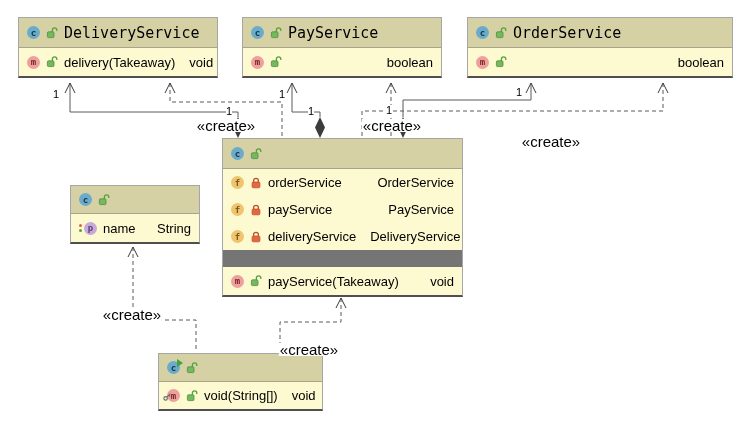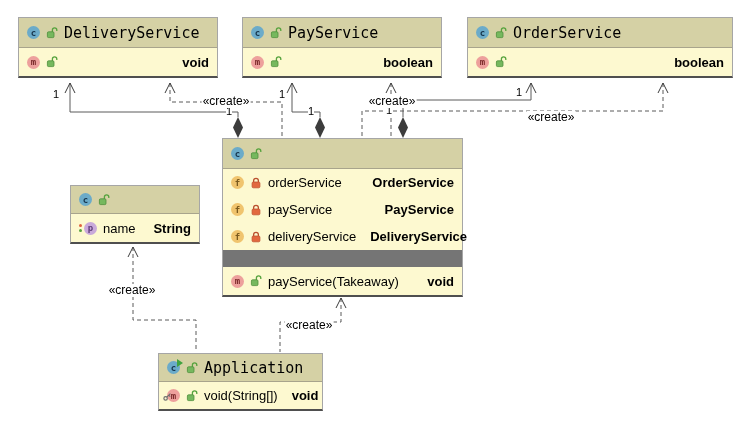--- a/index.html
+++ b/index.html
@@ -7,43 +7,43 @@
           font-family:"Liberation Sans",sans-serif;}
   
   .uml-box{position:absolute;background:#fdf9d0;border:1px solid #a6a6a6;
            border-bottom:2px solid #4f4f4f;box-sizing:border-box;}
   .uml-header{height:29px;background:#d5d1a5;border-bottom:1px solid #a8a48c;
               display:flex;align-items:center;gap:6px;padding:0 8px;}
   .uml-title{font-family:"DejaVu Sans Mono",monospace;font-size:15px;color:#000;white-space:nowrap;}
   .uml-row{height:28px;display:flex;align-items:center;gap:6px;padding:0 8px;
            font-size:13px;color:#000;white-space:nowrap;}
   .uml-row.slim{height:27px;}
-  .m-type{margin-left:auto;padding-left:8px;font-weight:bold;}
+  .m-type{margin-left:auto;padding-left:8px;}
   .uml-sep{height:17px;background:#757575;}
   
   .ic{display:inline-flex;align-items:center;justify-content:center;flex:none;
       width:13px;height:13px;border-radius:50%;
       font-family:"DejaVu Sans Mono",monospace;font-size:9px;font-weight:bold;}
   .ic-class {background:#6babc9;color:#17364e;}
   .ic-method{background:#eda09c;color:#7c2b2b;}
   .ic-field {background:#f0c46e;color:#7a5a1e;}
   .ic-prop  {background:#c9a9da;color:#5d3b78;}
   .icon-stack{position:relative;display:inline-flex;flex:none;}
   .run-tri{position:absolute;top:-2px;right:-3px;width:0;height:0;
            border-left:6px solid #3fa33f;border-top:4px solid transparent;
            border-bottom:4px solid transparent;}
   .key-badge{position:absolute;left:-4px;bottom:-2px;}
   .lock{display:inline-flex;flex:none;align-items:center;}
   .dots{display:inline-flex;flex-direction:column;gap:2px;margin-right:-4px;flex:none;}
   .dot{width:3px;height:3px;border-radius:50%;}
   .dot-top{background:#e0623e;} .dot-bot{background:#57a33e;}
   
   #edges{position:absolute;left:0;top:0;pointer-events:none;}
-  .edge-label{position:absolute;font-size:12px;color:#000;background:#ffffff;
-              padding:0 1px;transform:translateX(-50%);white-space:nowrap;line-height:13px;}
+  .edge-label{position:absolute;font-size:15px;color:#000;background:#ffffff;
+              padding:0 1px;transform:translateX(-50%);white-space:nowrap;line-height:13px;margin-top:24px;}
   .lbl-one{position:absolute;font-size:11px;color:#000;line-height:11px;background:#ffffff;}
 </style>
 </head>
 <body>
 
 <div id="canvas">
 
   <div class="uml-box" style="left:18px;top:17px;width:200px;">
     <div class="uml-header">
       <span class="ic ic-class">c</span>
@@ -56,20 +56,21 @@
       <span class="uml-title">DeliveryService</span>
     </div>
     <div class="uml-row">
       <span class="ic ic-method">m</span>
       <span class="lock">
           <svg width="12" height="12" viewBox="0 0 12 12">
             <path d="M6.4,5 V3.1 a2.2,2.2 0 0 1 4.4,0 V4" fill="none" stroke="#57a33e" stroke-width="1.3"></path>
             <rect x="1.4" y="4.8" width="6.6" height="5.8" rx="1.2" fill="#76b85e" stroke="#4e8f3c" stroke-width="0.8"></rect>
           </svg>
         </span>
+      <span>delivery(Takeaway)</span>
       <span class="m-type">void</span>
     </div>
   </div>
 
   <div class="uml-box" style="left:242px;top:17px;width:200px;">
     <div class="uml-header">
       <span class="ic ic-class">c</span>
       <span class="lock">
           <svg width="12" height="12" viewBox="0 0 12 12">
             <path d="M6.4,5 V3.1 a2.2,2.2 0 0 1 4.4,0 V4" fill="none" stroke="#57a33e" stroke-width="1.3"></path>
@@ -196,21 +197,20 @@
       <span class="icon-stack">
         <span class="ic ic-class">c</span>
         <span class="run-tri"></span>
       </span>
       <span class="lock">
           <svg width="12" height="12" viewBox="0 0 12 12">
             <path d="M6.4,5 V3.1 a2.2,2.2 0 0 1 4.4,0 V4" fill="none" stroke="#57a33e" stroke-width="1.3"></path>
             <rect x="1.4" y="4.8" width="6.6" height="5.8" rx="1.2" fill="#76b85e" stroke="#4e8f3c" stroke-width="0.8"></rect>
           </svg>
         </span>
-      <span class="uml-title">Application</span>
     </div>
     <div class="uml-row slim">
       <span class="icon-stack">
         <span class="ic ic-method">m</span>
         <span class="key-badge"><svg width="9" height="9" viewBox="0 0 9 9">
               <circle cx="2.6" cy="6.4" r="1.7" fill="none" stroke="#6e6e6e" stroke-width="1.2"></circle>
               <path d="M3.8,5.2 L7.4,1.6 M5.8,3.2 l1.4,1.4" stroke="#6e6e6e" stroke-width="1.2" fill="none"></path>
             </svg></span>
       </span>
       <span class="lock">

